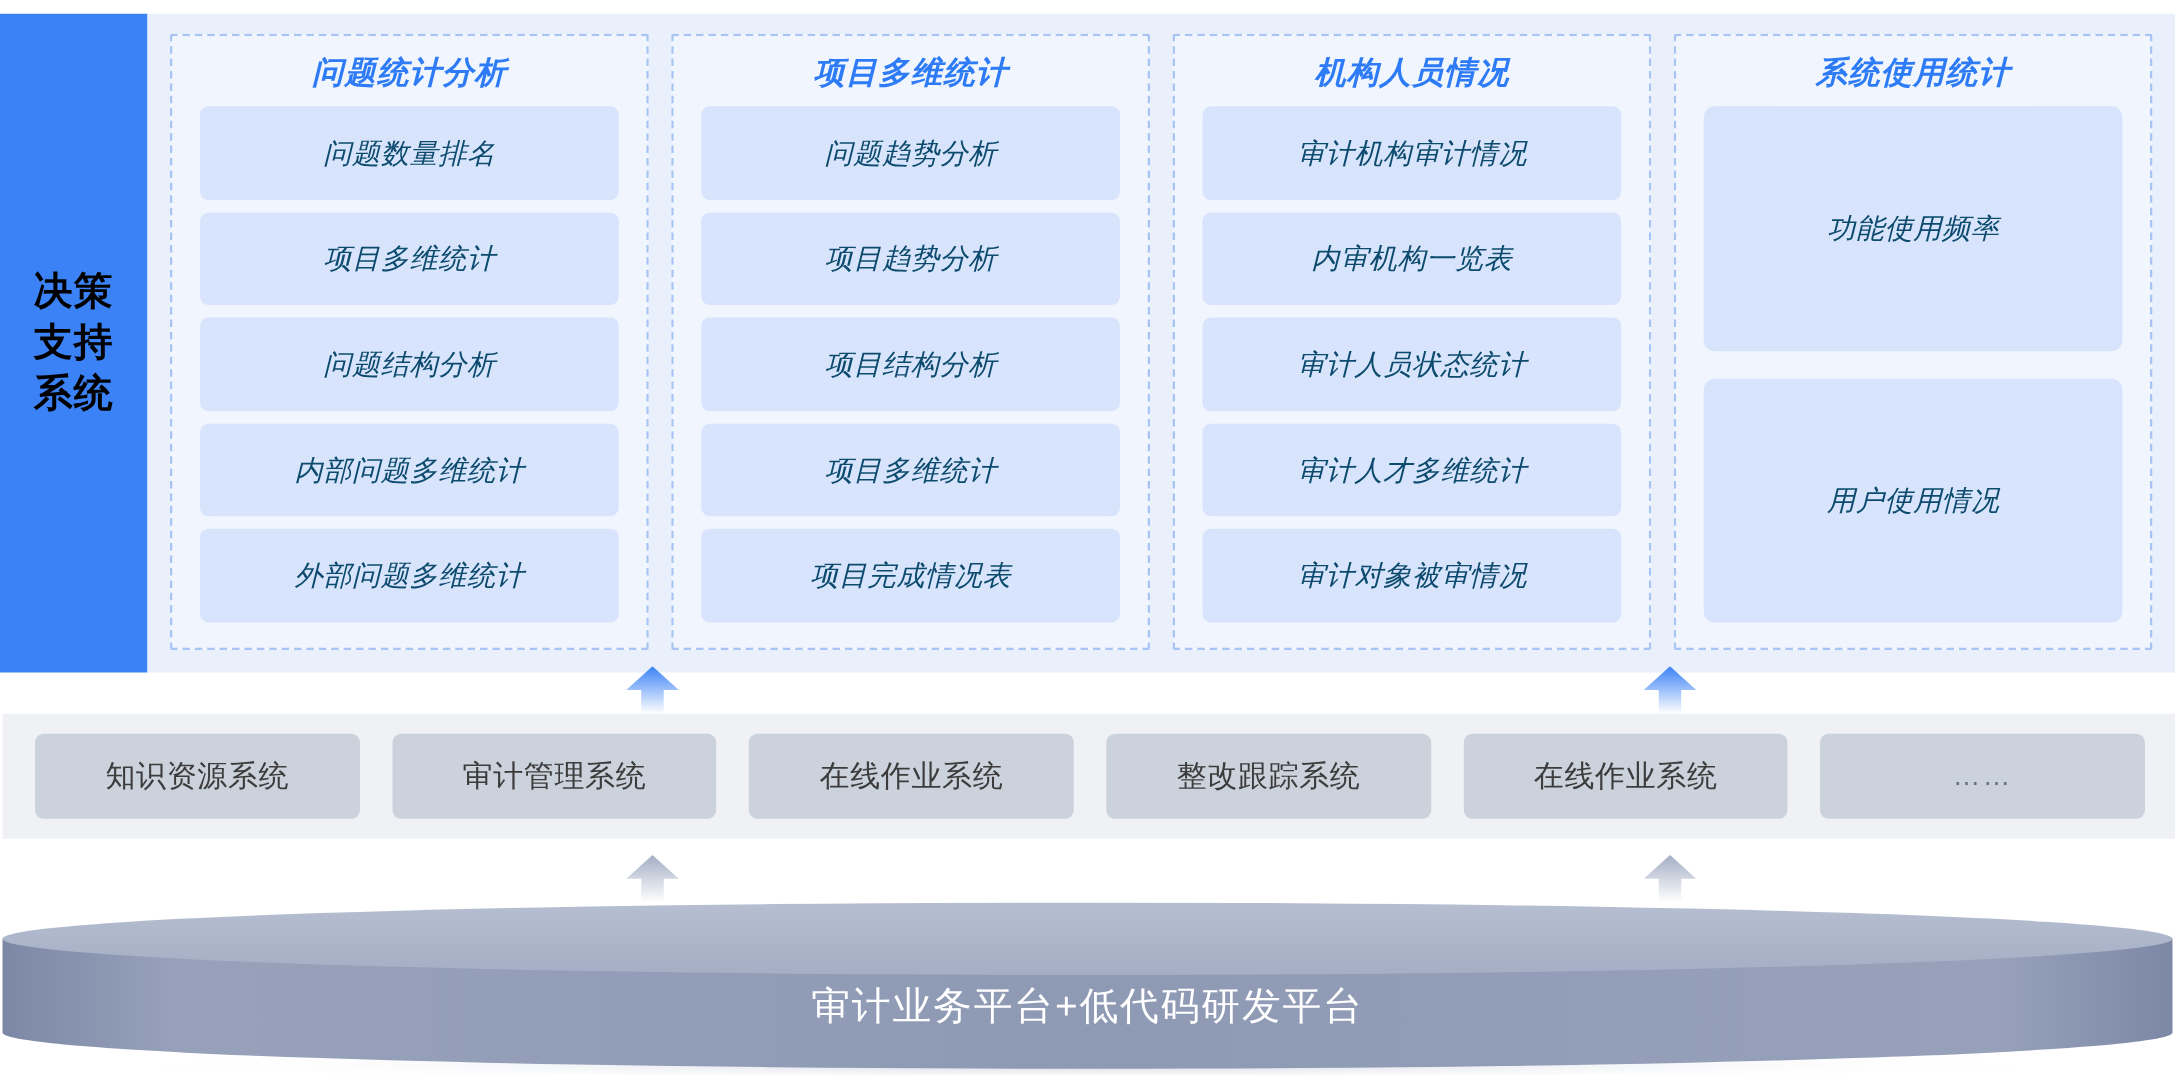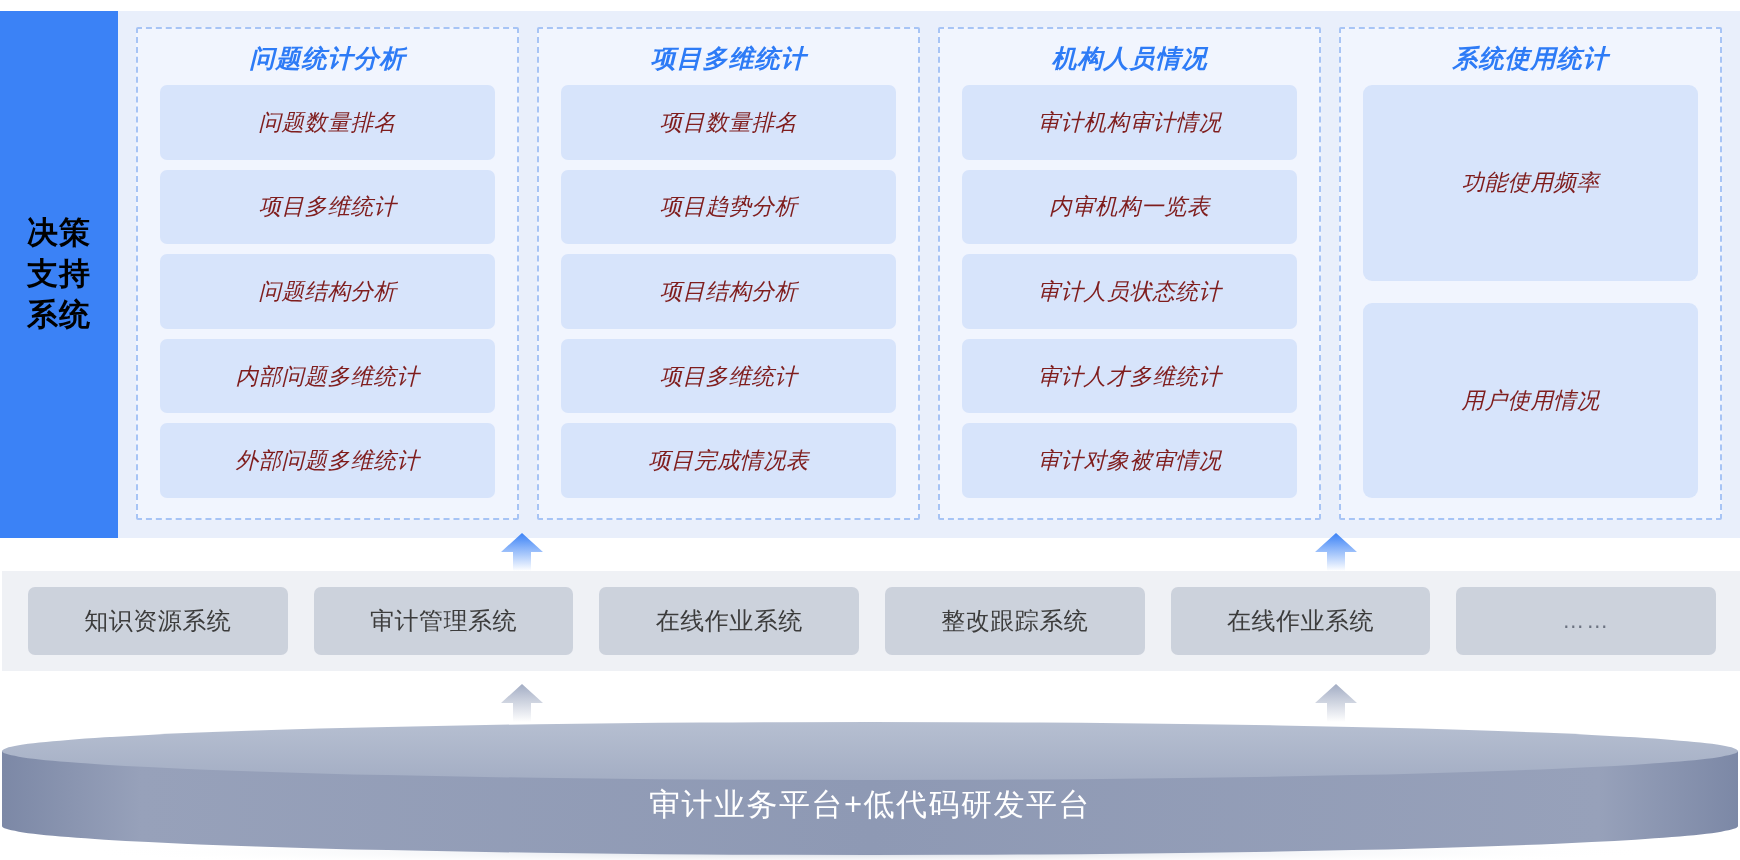--- a/index.html
+++ b/index.html
@@ -80,21 +80,21 @@
     flex-direction: column;
     gap: 10px;
   }
   .item {
     flex: 1 1 0;
     background: #d7e4fb;
     border-radius: 7px;
     display: flex;
     align-items: center;
     justify-content: center;
-    color: #7f1d1d;
+    color: #0c4a6e;
     font-size: 22.5px;
     letter-spacing: 0.5px;
     text-align: center;
   }
   .group.tall .group-items { gap: 22px; }
   .group.tall .item { border-radius: 9px; }
 
   
   .arrow-blue {
     position: absolute;
@@ -184,21 +184,21 @@
         <div class="item">项目多维统计</div>
         <div class="item">问题结构分析</div>
         <div class="item">内部问题多维统计</div>
         <div class="item">外部问题多维统计</div>
       </div>
     </div>
 
     <div class="group">
       <div class="group-title">项目多维统计</div>
       <div class="group-items">
-        <div class="item">项目数量排名</div>
+        <div class="item">问题趋势分析</div>
         <div class="item">项目趋势分析</div>
         <div class="item">项目结构分析</div>
         <div class="item">项目多维统计</div>
         <div class="item">项目完成情况表</div>
       </div>
     </div>
 
     <div class="group">
       <div class="group-title">机构人员情况</div>
       <div class="group-items">

